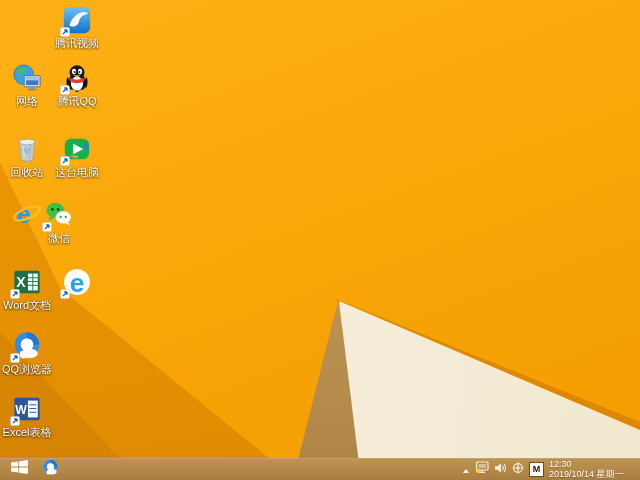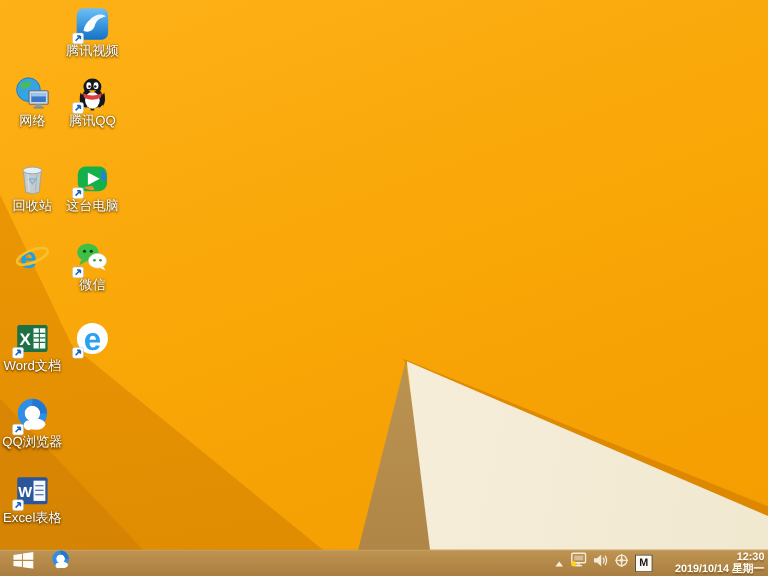--- a/index.html
+++ b/index.html
@@ -27,22 +27,22 @@
   
   .taskbar{position:absolute;left:0;bottom:0;width:640px;height:22px;
            background:linear-gradient(#c09552,#a87d40);box-shadow:inset 0 1px 0 rgba(255,255,255,.12);}
   .startbtn{position:absolute;left:5px;top:0;width:28px;height:22px;display:flex;align-items:center;justify-content:center;cursor:pointer;}
   .tb-app{position:absolute;left:37px;top:0;width:26px;height:22px;display:flex;align-items:center;justify-content:center;cursor:pointer;}
   .tb-app svg{width:17px;height:17px;}
   .tray{position:absolute;right:0;top:0;height:22px;display:flex;align-items:center;gap:5px;padding-right:3px;}
   .tray-ic{display:flex;align-items:center;justify-content:center;cursor:pointer;}
   .ime{width:13px;height:13px;background:#fdfbf3;border:1px solid #5f5130;display:flex;align-items:center;
        justify-content:center;font-size:9px;font-weight:bold;color:#1a1a1a;cursor:pointer;}
-  .clock{width:88px;font-size:9px;line-height:10px;color:#fffdf4;text-align:right;cursor:pointer;
-         text-shadow:0 1px 1px rgba(0,0,0,.25);font-weight:bold;}
+  .clock{width:88px;font-size:9px;line-height:10px;color:#fffdf4;text-align:left;cursor:pointer;
+         text-shadow:0 1px 1px rgba(0,0,0,.25);}
 </style>
 </head>
 <body>
 
 <div class="screen">
 
   <div class="layer wp-base"></div>
   <div class="layer wp-wedge1"></div>
   <div class="layer wp-wedge2"></div>
   <div class="layer wp-crease"></div>
@@ -149,21 +149,21 @@
 
   <div class="cell" style="left:-1px;top:200px">
     <div class="ic">
       <svg viewBox="0 0 32 32">
         <text x="5" y="25" font-size="27" font-weight="bold" fill="#1ea0e9" font-family="'Liberation Sans',sans-serif">e</text>
         <ellipse cx="16" cy="14.5" rx="14.5" ry="5.5" fill="none" stroke="#f5c12c" stroke-width="2.3" transform="rotate(-22 16 14.5)"></ellipse>
       </svg>
     </div>
   </div>
 
-  <div class="cell" style="left:49px;top:200px">
+  <div class="cell" style="left:31px;top:200px">
     <div class="ic">
       <svg viewBox="0 0 32 32">
         <ellipse cx="12" cy="11" rx="9.5" ry="8" fill="#3fbf46"></ellipse>
         <path d="M6 17.5 L4.5 22.5 L10.5 18.8 Z" fill="#3fbf46"></path>
         <circle cx="9" cy="10" r="1.4" fill="#0e4511"></circle>
         <circle cx="15" cy="10" r="1.4" fill="#0e4511"></circle>
         <ellipse cx="20.5" cy="18.5" rx="8" ry="6.5" fill="#fdfefd" stroke="#d4e4d0" stroke-width="0.5"></ellipse>
         <path d="M25.5 23.5 L27.8 27.2 L22.5 24.6 Z" fill="#fdfefd"></path>
         <circle cx="17.8" cy="18" r="1.2" fill="#35a03b"></circle>
         <circle cx="23.2" cy="18" r="1.2" fill="#35a03b"></circle>

